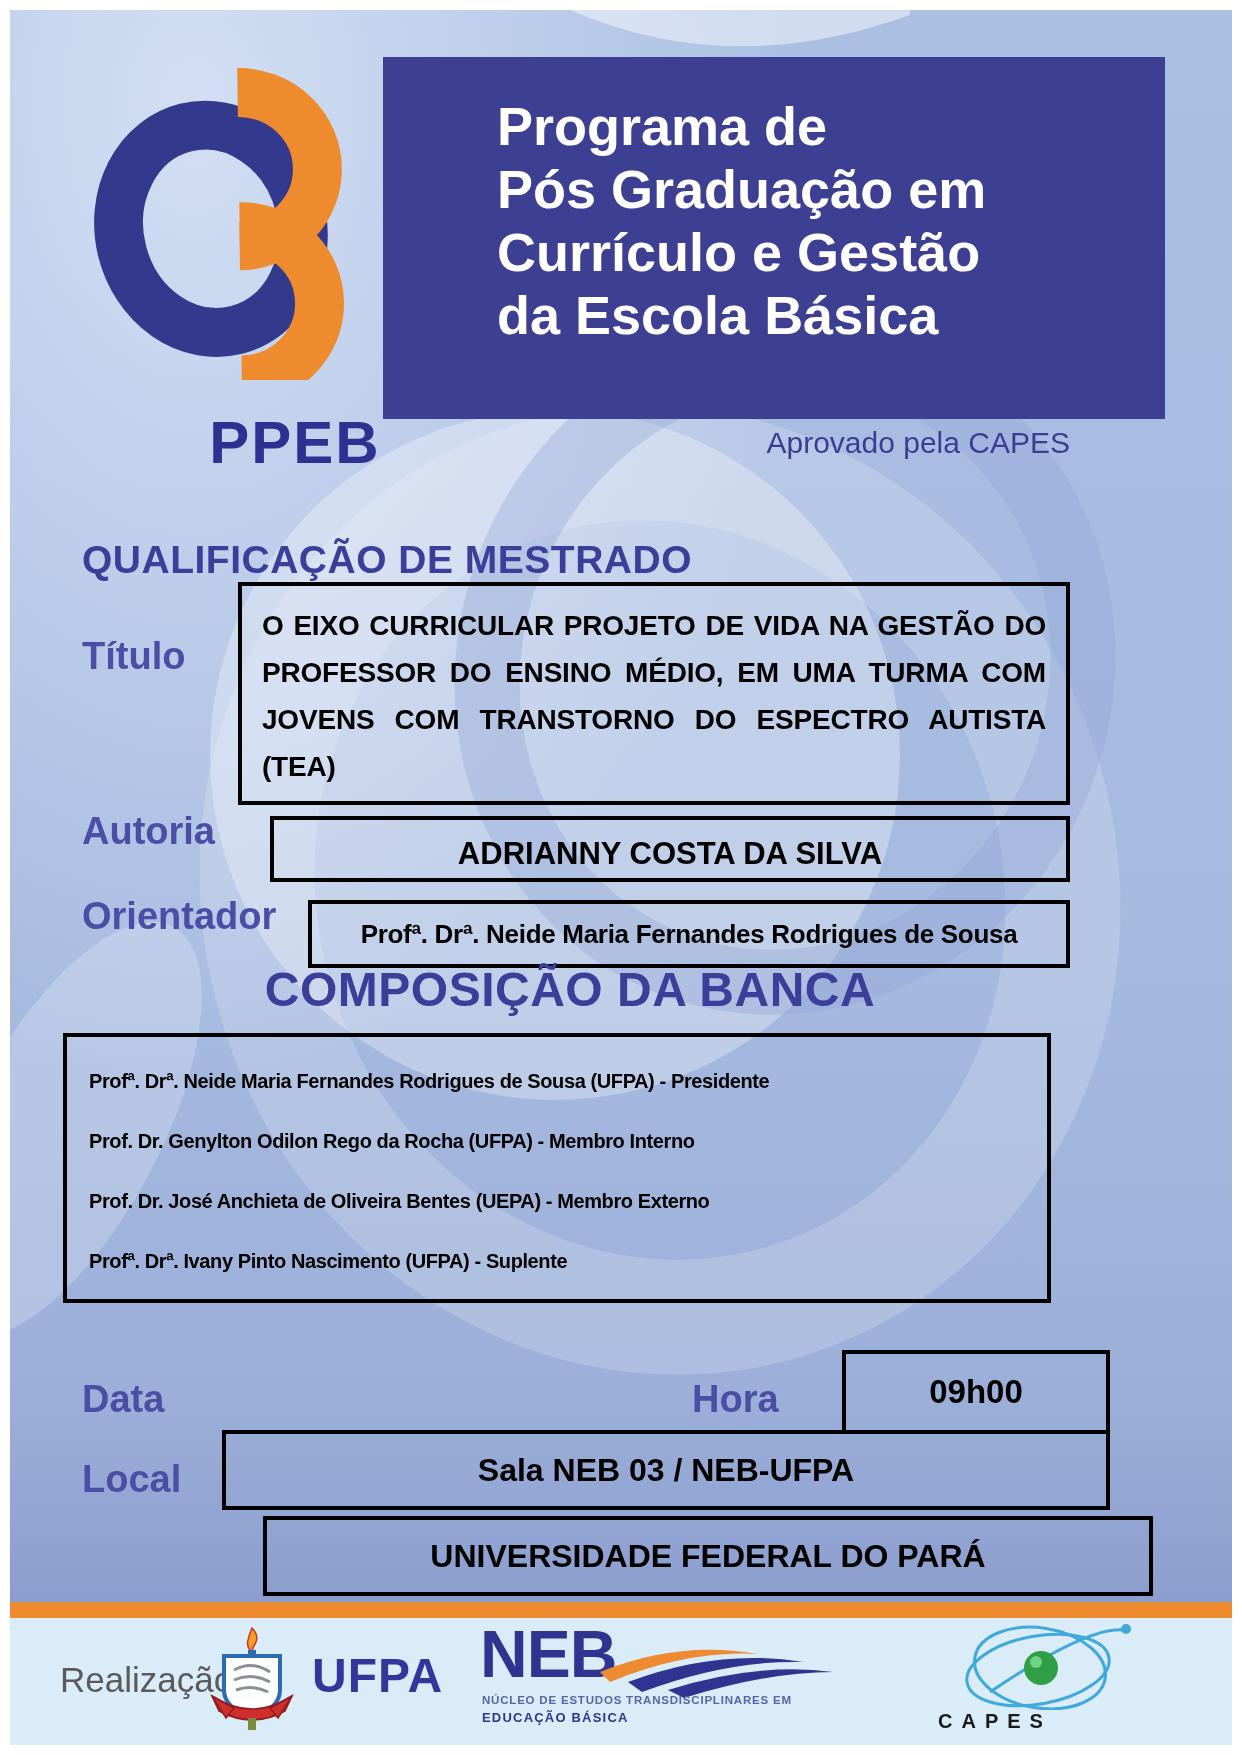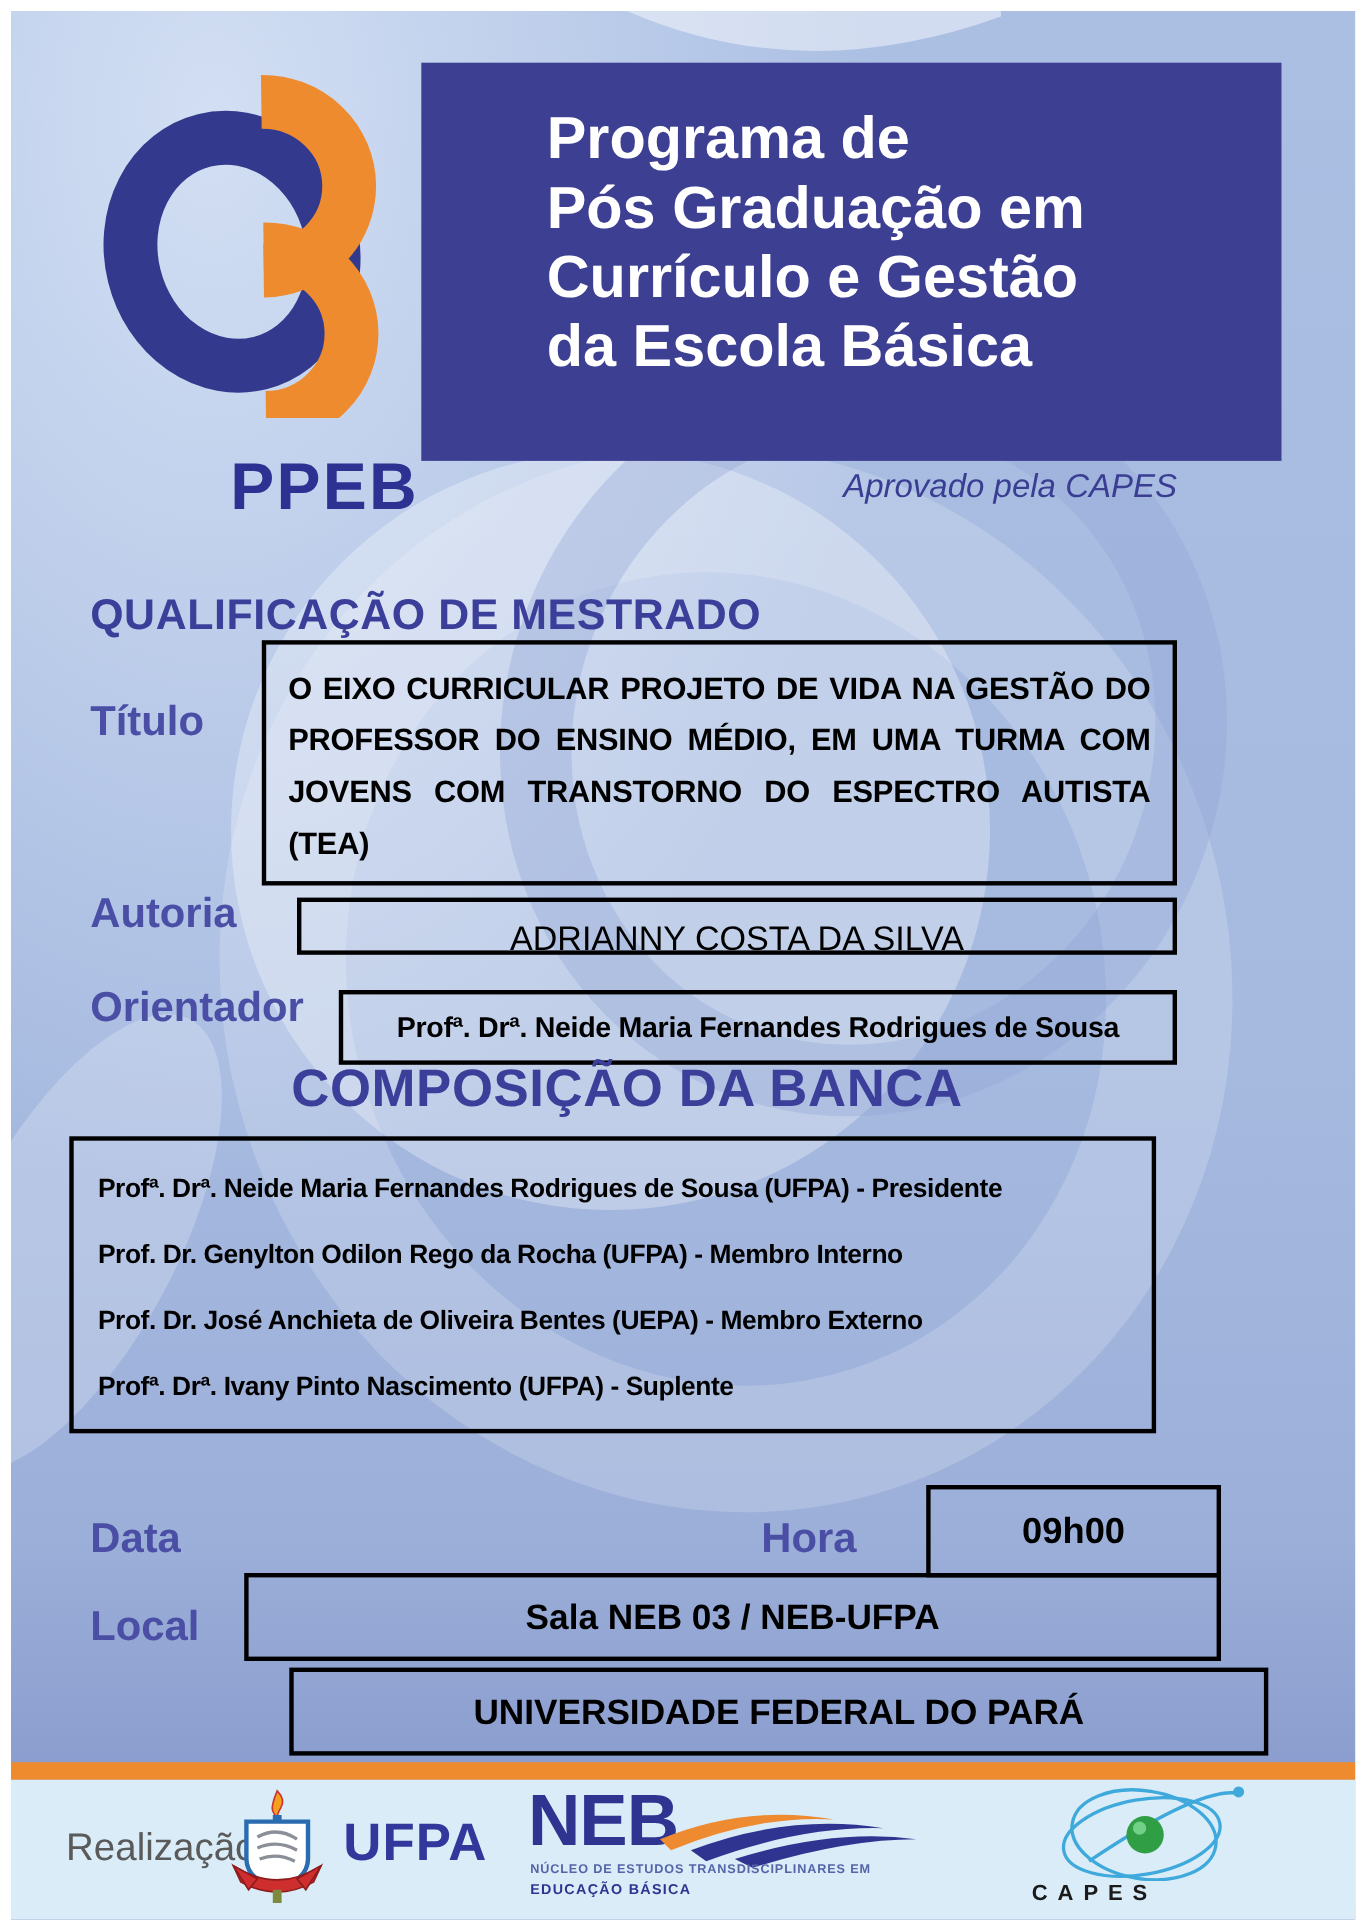--- a/index.html
+++ b/index.html
@@ -11,36 +11,36 @@
       linear-gradient(180deg,#abbfe3 0%,#a6bae0 55%,#9cafd9 80%,#8496ca 97%,#8093c8 100%);}
   .wm{position:absolute;left:0;top:0;pointer-events:none;}
 
   .hdr-box{position:absolute;left:373px;top:47px;width:782px;height:362px;background:#3d3f92;}
   .hdr-text{position:absolute;left:114px;top:38px;color:#ffffff;font-weight:bold;
     font-size:54px;line-height:63px;white-space:pre-line;letter-spacing:0px;}
   .ppeb-mark{position:absolute;left:75px;top:40px;}
   .ppeb-word{position:absolute;left:140px;top:398px;width:290px;text-align:center;
     color:#2d3192;font-weight:bold;font-size:60px;letter-spacing:2px;}
   .aprovado{position:absolute;left:640px;top:416px;width:420px;text-align:right;
-    color:#3a3e93;font-style:italic;font-weight:500;font-size:30px;}
+    color:#3a3e93;font-weight:500;font-size:30px;}
 
   .h-qualif{position:absolute;left:72px;top:528px;color:#3b3f9a;font-weight:bold;font-size:39px;letter-spacing:0.5px;}
   .lbl{position:absolute;color:#4a4fa5;font-weight:bold;font-size:38px;}
   .box{position:absolute;border:4px solid #000000;box-sizing:border-box;color:#000;}
   .title-box{left:228px;top:572px;width:832px;height:223px;padding:16px 20px;
     font-weight:bold;font-size:28px;line-height:47px;
     text-align:justify;text-align-last:justify;white-space:pre-line;letter-spacing:-0.2px;}
-  .author-box{left:260px;top:806px;width:800px;height:52px;text-align:center;
-    font-weight:normal;font-size:31px;line-height:68px;}
+  .author-box{left:260px;top:806px;width:800px;height:66px;text-align:center;
+    font-weight:bold;font-size:31px;line-height:68px;}
   .advisor-box{left:298px;top:890px;width:762px;height:68px;text-align:center;
     font-weight:bold;font-size:26px;line-height:60px;letter-spacing:-0.3px;}
   .h-banca{position:absolute;left:60px;top:952px;width:1000px;text-align:center;
     color:#3b3f9a;font-weight:bold;font-size:48px;letter-spacing:0.5px;}
   .committee-box{left:53px;top:1023px;width:988px;height:270px;padding:14px 22px;}
-  .member{font-weight:bold;font-size:24px;line-height:60px;letter-spacing:-0.4px;white-space:nowrap;}
+  .member{font-weight:bold;font-size:20px;line-height:60px;letter-spacing:-0.4px;white-space:nowrap;}
 
   .date-box{left:212px;top:1340px;width:322px;height:84px;text-align:center;font-weight:bold;font-size:33px;line-height:76px;}
   .time-box{left:832px;top:1340px;width:268px;height:84px;text-align:center;font-weight:bold;font-size:33px;line-height:76px;}
   .place-box{left:212px;top:1420px;width:888px;height:80px;text-align:center;font-weight:bold;font-size:32px;line-height:72px;}
   .univ-box{left:220px;top:1506px;width:890px;height:80px;text-align:center;font-weight:bold;font-size:32px;line-height:72px;margin-left:33px;}
 
   .stripe{position:absolute;left:0;top:1592px;width:1222px;height:16px;background:#ef8b2f;}
   .footer{position:absolute;left:0;top:1608px;width:1222px;height:127px;background:#d9ecf8;}
   .realizacao{position:absolute;left:50px;top:42px;color:#5a5a5a;font-size:35px;}
   .ufpa-crest{position:absolute;left:196px;top:8px;}

